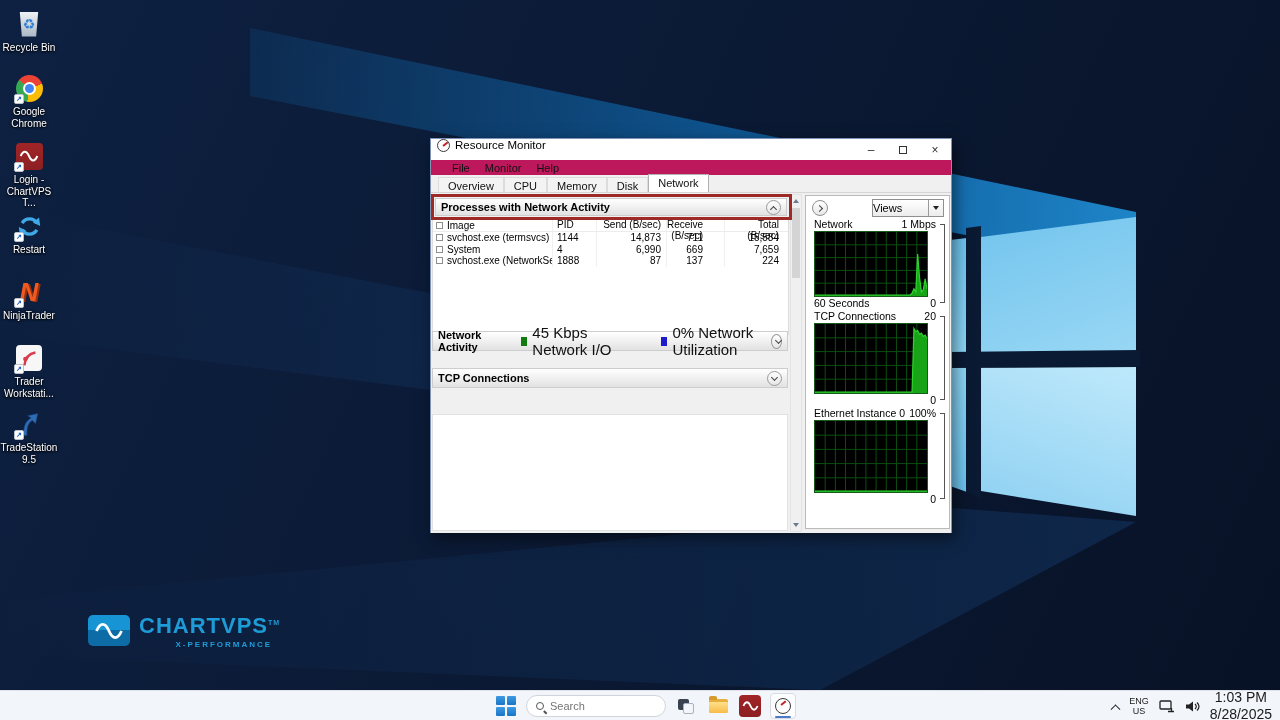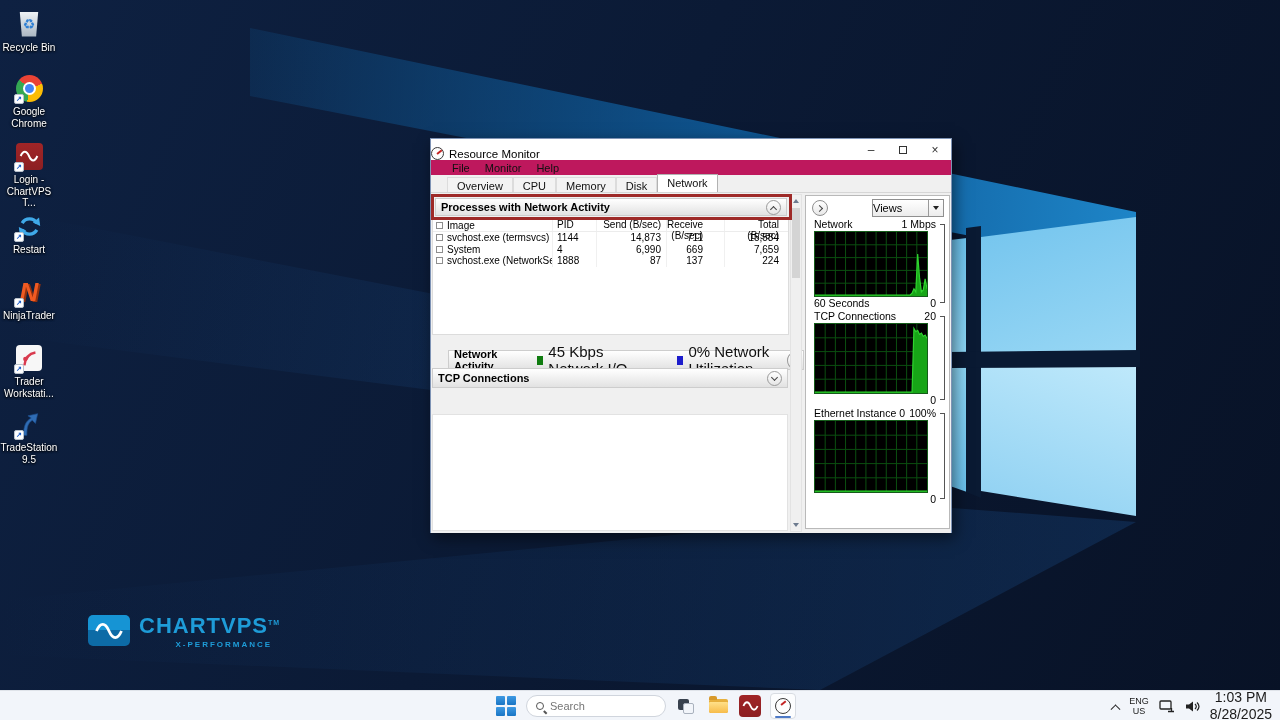--- a/index.html
+++ b/index.html
@@ -46,29 +46,29 @@
   .brand-tile { width:42px; height:31px; border-radius:5px; background:linear-gradient(180deg,#1694d4 50%,#0d6ba6 50%);
                 display:flex; align-items:center; justify-content:center; }
   .brand-right { display:flex; flex-direction:column; align-items:flex-end; }
   .brand-word { font-size:22px; font-weight:bold; color:#1e9cd8; letter-spacing:1px; line-height:1; }
   .brand-word sup { font-size:7px; vertical-align:super; }
   .brand-tag { font-size:8px; font-weight:bold; color:#1e9cd8; letter-spacing:2px; margin-top:3px; margin-right:8px; }
 
   
   #resmon { position:absolute; left:430px; top:138px; width:522px; height:395px; background:#f0f0f0;
             border:1px solid #7e93b5; box-shadow:3px 5px 14px rgba(0,0,0,0.5); z-index:5; font-size:11px; }
-  .titlebar { height:21px; background:#fff; display:flex; align-items:flex-end; }
+  .titlebar { height:21px; background:#fff; display:flex; align-items:flex-start; padding-left:6px; }
   .title-txt { font-size:11.5px; color:#000; margin-left:5px; flex:1; }
   .winbtn { width:32px; height:21px; display:flex; align-items:center; justify-content:center; color:#333; font-size:12px; }
   .maxglyph { width:8px; height:8px; border:1px solid #333; }
   .speedo { width:13px; height:13px; border-radius:50%; border:1.5px solid #3a3a3a; background:#fdfdfd; position:relative; }
   .speedo::after { content:""; position:absolute; left:5px; top:5px; width:5.5px; height:1.8px; background:#c32222;
                    transform:rotate(-38deg); transform-origin:left center; }
   .menubar { height:15px; display:flex; gap:15px; align-items:center; padding-left:21px; font-size:11px; color:#111; background:#be185d; }
-  .tabbar { height:18px; display:flex; align-items:flex-end; padding-left:16px; border-bottom:1px solid #d6d6d6; background:#f0f0f0; }
+  .tabbar { height:18px; display:flex; align-items:flex-end; padding-left:7px; border-bottom:1px solid #d6d6d6; background:#f0f0f0; }
   .tab { font-size:11px; padding:2px 9px 2px 9px; border:1px solid #dcdcdc; border-bottom:none; background:#f3f3f3; height:15px; color:#111; }
   .tab.active { background:#fff; border-color:#b2b2b2; height:18px; position:relative; z-index:2; }
   .content { position:relative; height:340px; background:#f0f0f0; }
 
   .annotation { position:absolute; left:0; top:1px; width:361px; height:26px; border:3px solid #9e2a28; z-index:6; pointer-events:none; }
   .sec-hdr { position:absolute; left:1px; width:356px; height:20px; border:1px solid #cdcdcd;
              background:linear-gradient(180deg,#ffffff,#e2e2e2); display:flex; align-items:center; padding:4px 5px; }
   .sec-title { font-weight:bold; font-size:11px; color:#000; }
   .chev-btn { margin-left:auto; width:15px; height:15px; border-radius:50%; border:1px solid #9a9a9a;
               background:linear-gradient(180deg,#fff,#e6e6e6); position:relative; }
@@ -81,21 +81,21 @@
   .proc-table { position:absolute; left:1px; top:25px; width:357px; height:117px; background:#fff; border:1px solid #dcdcdc; font-size:10px; }
   .trow { display:flex; height:11.5px; }
   .trow.head { height:13px; border-bottom:1px solid #ececec; }
   .c-img { width:120px; display:flex; align-items:center; gap:4px; padding-left:3px; border-right:1px solid #f0f0f0; overflow:hidden; white-space:nowrap; }
   .c-pid { width:44px; padding-left:4px; border-right:1px solid #f0f0f0; }
   .c-num { width:70px; text-align:right; padding-right:5px; border-right:1px solid #f0f0f0; }
   .c-num2 { width:58px; text-align:right; padding-right:21px; border-right:1px solid #f0f0f0; }
   .c-num3 { width:59px; text-align:right; padding-right:5px; }
   .cbx { width:7px; height:7px; border:1px solid #8e8e8e; background:#fff; flex:none; }
 
-  #na-hdr { top:157px;margin-left:16px; } #tcp-hdr { top:175px; } #lp-hdr { top:199px; }
+  #na-hdr { top:138px; } #tcp-hdr { top:175px; } #lp-hdr { top:199px; }
   .legend { display:flex; align-items:center; gap:5px; font-size:15px; font-weight:normal; color:#111; }
   .swatch { width:9px; height:9px; }
   .blank-panel { position:absolute; left:1px; top:221px; width:356px; height:117px; background:#fff; border:1px solid #e2e2e2; }
 
   .vscroll { position:absolute; left:359px; top:1px; width:12px; height:338px; background:#f0f0f0; border:1px solid #e3e3e3; }
   .sb-btn { position:absolute; left:0; width:10px; height:12px; display:flex; align-items:center; justify-content:center; }
   .tri-up { width:0; height:0; border-left:3.5px solid transparent; border-right:3.5px solid transparent; border-bottom:4.5px solid #6d7b8f; }
   .tri-down { width:0; height:0; border-left:3.5px solid transparent; border-right:3.5px solid transparent; border-top:4.5px solid #6d7b8f; }
   .sb-thumb { position:absolute; left:1px; top:13px; width:8px; height:70px; background:#d4d4d4; }
 

